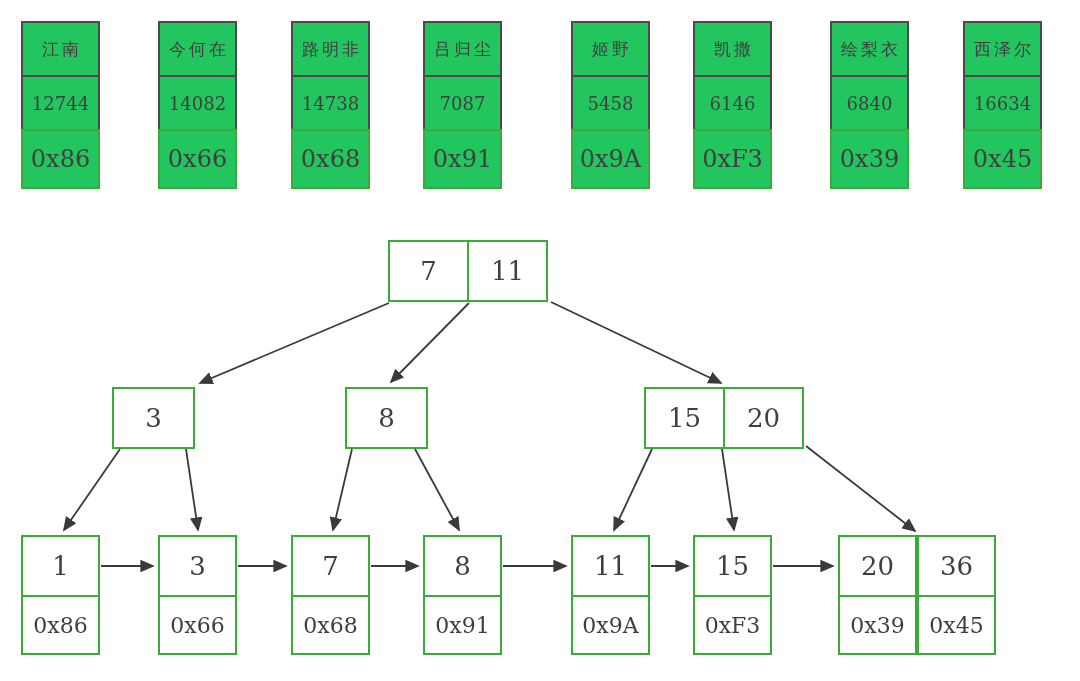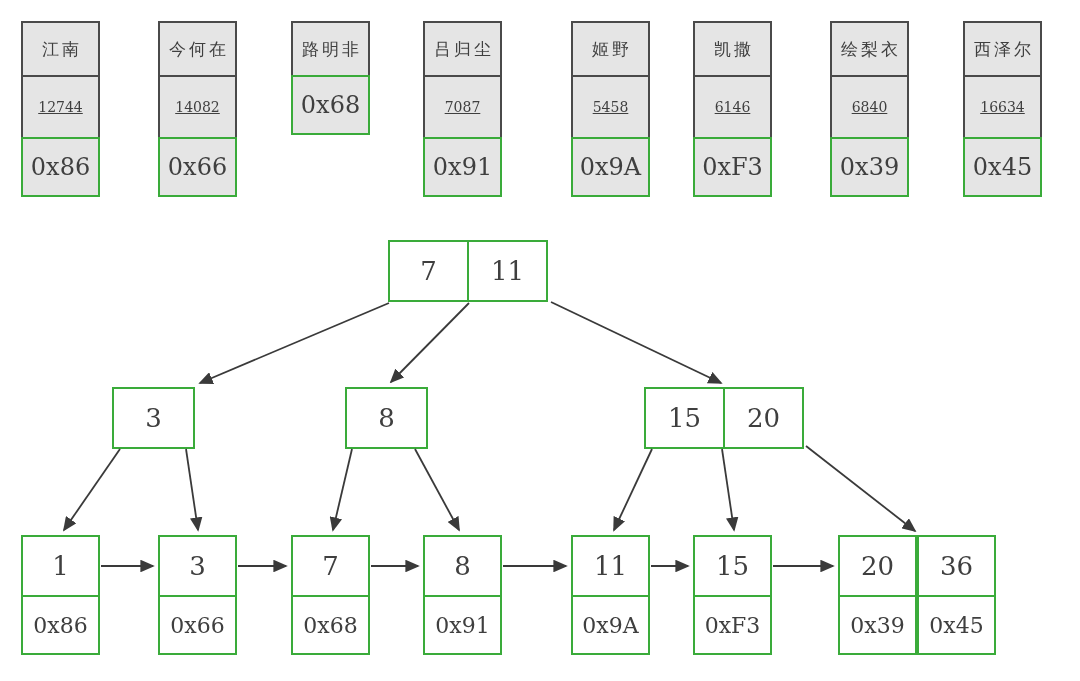--- a/index.html
+++ b/index.html
@@ -15,26 +15,26 @@
     background:#fff;
     font-family:"DejaVu Serif","Liberation Serif",serif;
     color:var(--ink);
     overflow:hidden;
   }
   
   .record{position:absolute;top:21px;width:79px;}
   .cell{
     box-sizing:border-box;
     border:2px solid var(--dark);
-    background:#e5e5e5;
+    background:#22c55e;
     display:flex;align-items:center;justify-content:center;
     text-align:left;
   }
   .rec-name{height:56px;font-size:17px;letter-spacing:3px;padding-left:3px;}
-  .rec-val{height:64px;margin-top:-2px;font-size:14px;text-decoration:underline;}
+  .rec-val{height:56px;margin-top:-2px;font-size:18px;}
   .rec-addr{height:60px;margin-top:-2px;border-color:var(--green);font-size:24px;}
   
   .node{position:absolute;display:flex;}
   .key-cell{
     box-sizing:border-box;
     border:2px solid var(--green);
     background:#fff;
     width:81px;height:62px;
     display:flex;align-items:center;justify-content:center;
     font-size:26px;
@@ -67,20 +67,21 @@
     <div class="cell rec-val">12744</div>
     <div class="cell rec-addr">0x86</div>
   </div>
   <div class="record" style="left:158px">
     <div class="cell rec-name">今何在</div>
     <div class="cell rec-val">14082</div>
     <div class="cell rec-addr">0x66</div>
   </div>
   <div class="record" style="left:291px">
     <div class="cell rec-name">路明非</div>
+    <div class="cell rec-val">14738</div>
     <div class="cell rec-addr">0x68</div>
   </div>
   <div class="record" style="left:423px">
     <div class="cell rec-name">吕归尘</div>
     <div class="cell rec-val">7087</div>
     <div class="cell rec-addr">0x91</div>
   </div>
   <div class="record" style="left:571px">
     <div class="cell rec-name">姬野</div>
     <div class="cell rec-val">5458</div>

